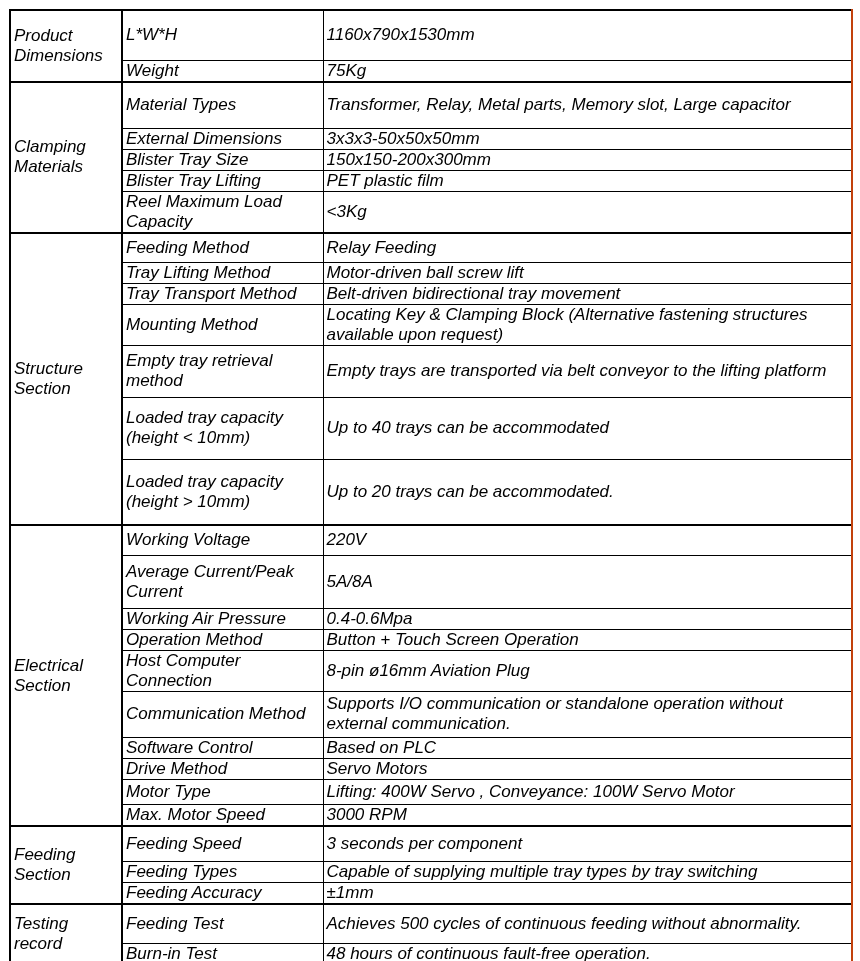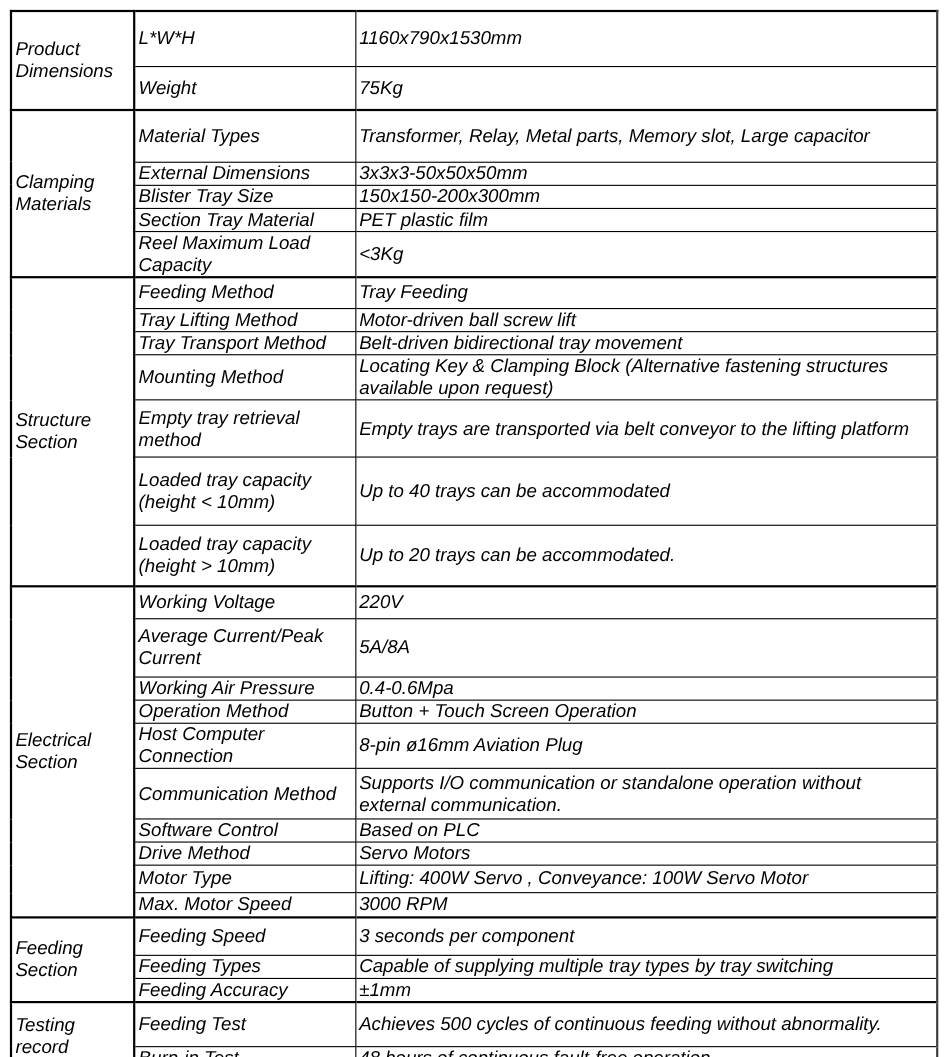--- a/index.html
+++ b/index.html
@@ -9,21 +9,21 @@
     position: absolute; left: 9px; top: 9px; width: 842px;
     border-collapse: collapse; table-layout: fixed;
     font-size: 17px; line-height: 20px; font-style: italic;
   }
   #spec td {
     border: 1px solid #000; padding: 0 3px; vertical-align: middle;
     overflow: hidden; box-sizing: border-box;
   }
   #spec tr.section-start td { border-top: 2px solid #000; }
   #spec td.group { border-left: 2px solid #000; border-right: 2px solid #000; padding-left: 3px; }
-  #spec td.val { border-right: 2px solid #404040; }
+  #spec td.val { border-right: 2px solid #c2410c; }
   #spec tr:first-child td { border-top: 2px solid #000; }
   #spec tr:last-child td { border-bottom: 2px solid #000; }
   #spec td.group { border-bottom: 2px solid #000; }
   .col-group { width: 112px; }
   .col-param { width: 201px; }
   .col-val { width: 529px; }
 </style>
 </head>
 <body>
 
@@ -32,49 +32,49 @@
     <col class="col-group">
       <col class="col-param">
       <col class="col-val">
   </colgroup>
   <tbody id="spec-body">
       <tr class="section-start" style="height: 50px;">
         <td class="group" rowspan="2">Product Dimensions</td>
         <td class="param">L*W*H</td>
         <td class="val">1160x790x1530mm</td>
       </tr>
-      <tr style="height: 40px; padding-left: 45px;">
+      <tr style="height: 21px; padding-left: 45px;">
         <td class="param">Weight</td>
         <td class="val">75Kg</td>
       </tr>
       <tr class="section-start" style="height: 47px;">
         <td class="group" rowspan="5">Clamping Materials</td>
         <td class="param">Material Types</td>
         <td class="val">Transformer,  Relay, Metal parts, Memory slot, Large capacitor</td>
       </tr>
       <tr style="height: 21px;">
         <td class="param">External Dimensions</td>
         <td class="val">3x3x3-50x50x50mm</td>
       </tr>
       <tr style="height: 20px;">
         <td class="param">Blister Tray Size</td>
         <td class="val">150x150-200x300mm</td>
       </tr>
       <tr style="height: 20px;">
-        <td class="param">Section Tray Material</td>
+        <td class="param">Blister Tray Lifting</td>
         <td class="val"> PET plastic film</td>
       </tr>
       <tr style="height: 41px;">
         <td class="param">Reel Maximum Load Capacity</td>
         <td class="val">&lt;3Kg</td>
       </tr>
       <tr class="section-start" style="height: 29px;">
         <td class="group" rowspan="7">Structure Section</td>
         <td class="param">Feeding Method</td>
-        <td class="val">Tray Feeding</td>
+        <td class="val">Relay Feeding</td>
       </tr>
       <tr style="height: 20px; padding-left: 40px;">
         <td class="param">Tray Lifting Method</td>
         <td class="val"> Motor-driven ball screw lift</td>
       </tr>
       <tr style="height: 21px;">
         <td class="param">Tray Transport Method</td>
         <td class="val">Belt-driven bidirectional tray movement</td>
       </tr>
       <tr style="height: 41px;">
@@ -82,21 +82,21 @@
         <td class="val">Locating Key &amp; Clamping Block (Alternative fastening structures available upon request)</td>
       </tr>
       <tr style="height: 52px;">
         <td class="param">Empty tray retrieval method</td>
         <td class="val">Empty trays are transported via belt conveyor to the lifting platform</td>
       </tr>
       <tr style="height: 62px; margin-top: 36px;">
         <td class="param">Loaded tray capacity (height &lt; 10mm)</td>
         <td class="val">Up to 40 trays can be accommodated</td>
       </tr>
-      <tr style="height: 55px;">
+      <tr style="height: 66px;">
         <td class="param">Loaded tray capacity (height &gt; 10mm)</td>
         <td class="val">Up to 20 trays can be accommodated.</td>
       </tr>
       <tr class="section-start" style="height: 30px;">
         <td class="group" rowspan="10">Electrical Section</td>
         <td class="param">Working Voltage</td>
         <td class="val">220V</td>
       </tr>
       <tr style="height: 53px; margin-left: 24px;">
         <td class="param">Average Current/Peak Current</td>

